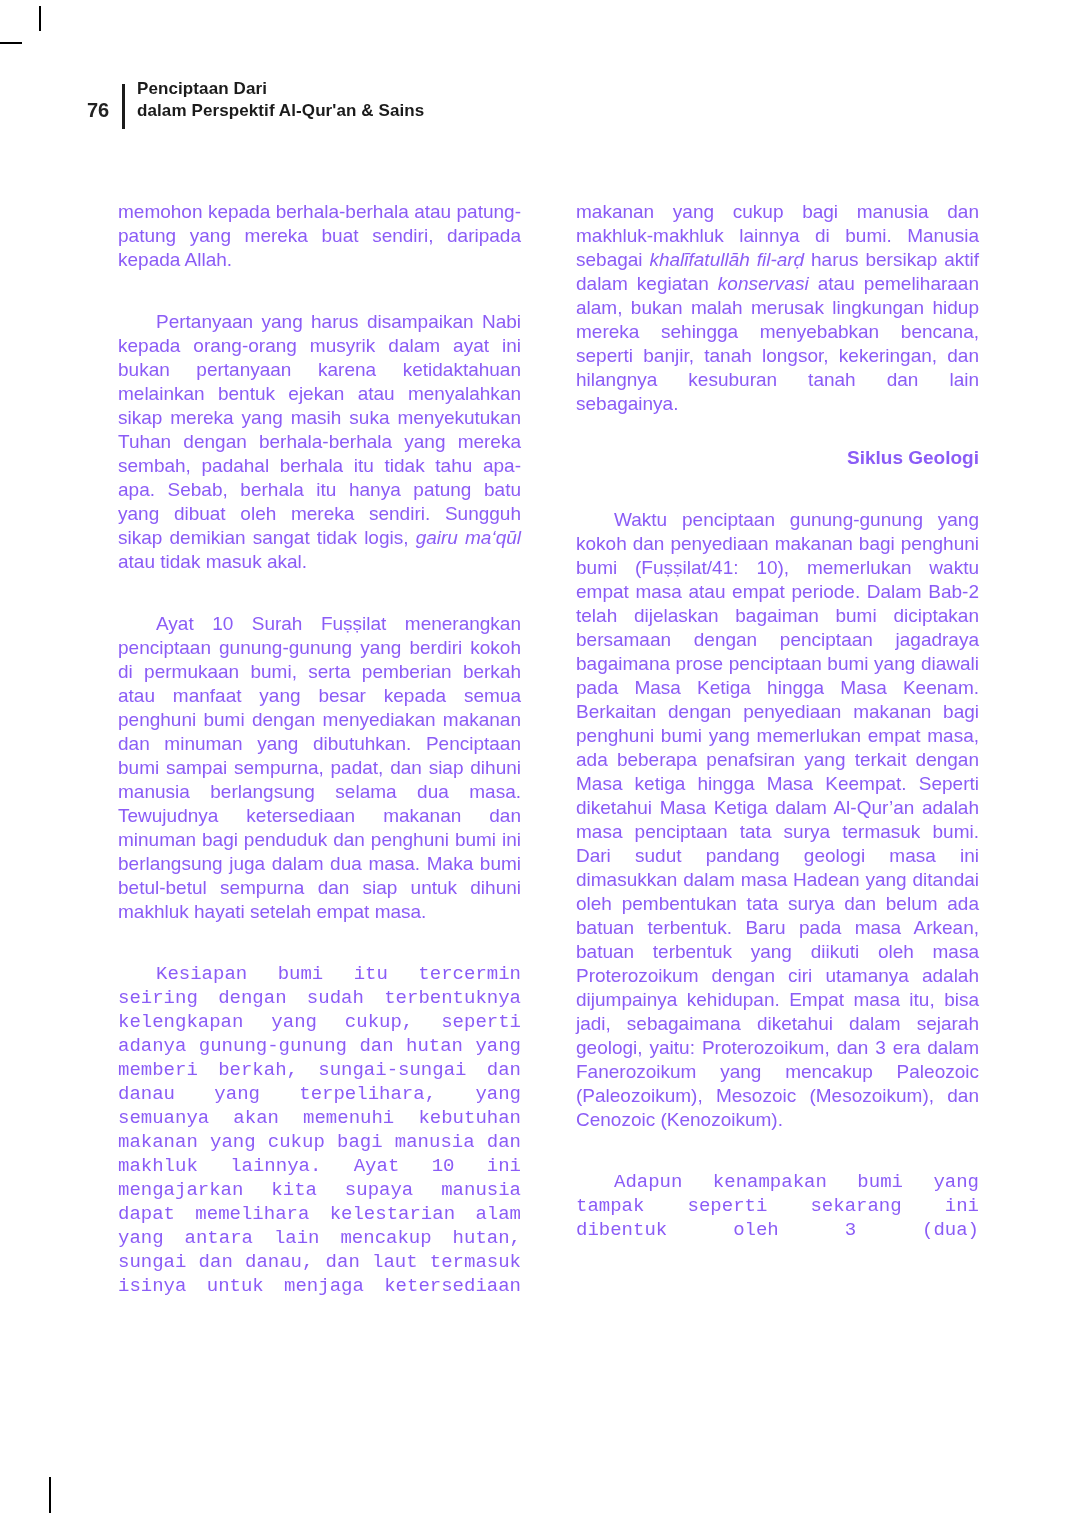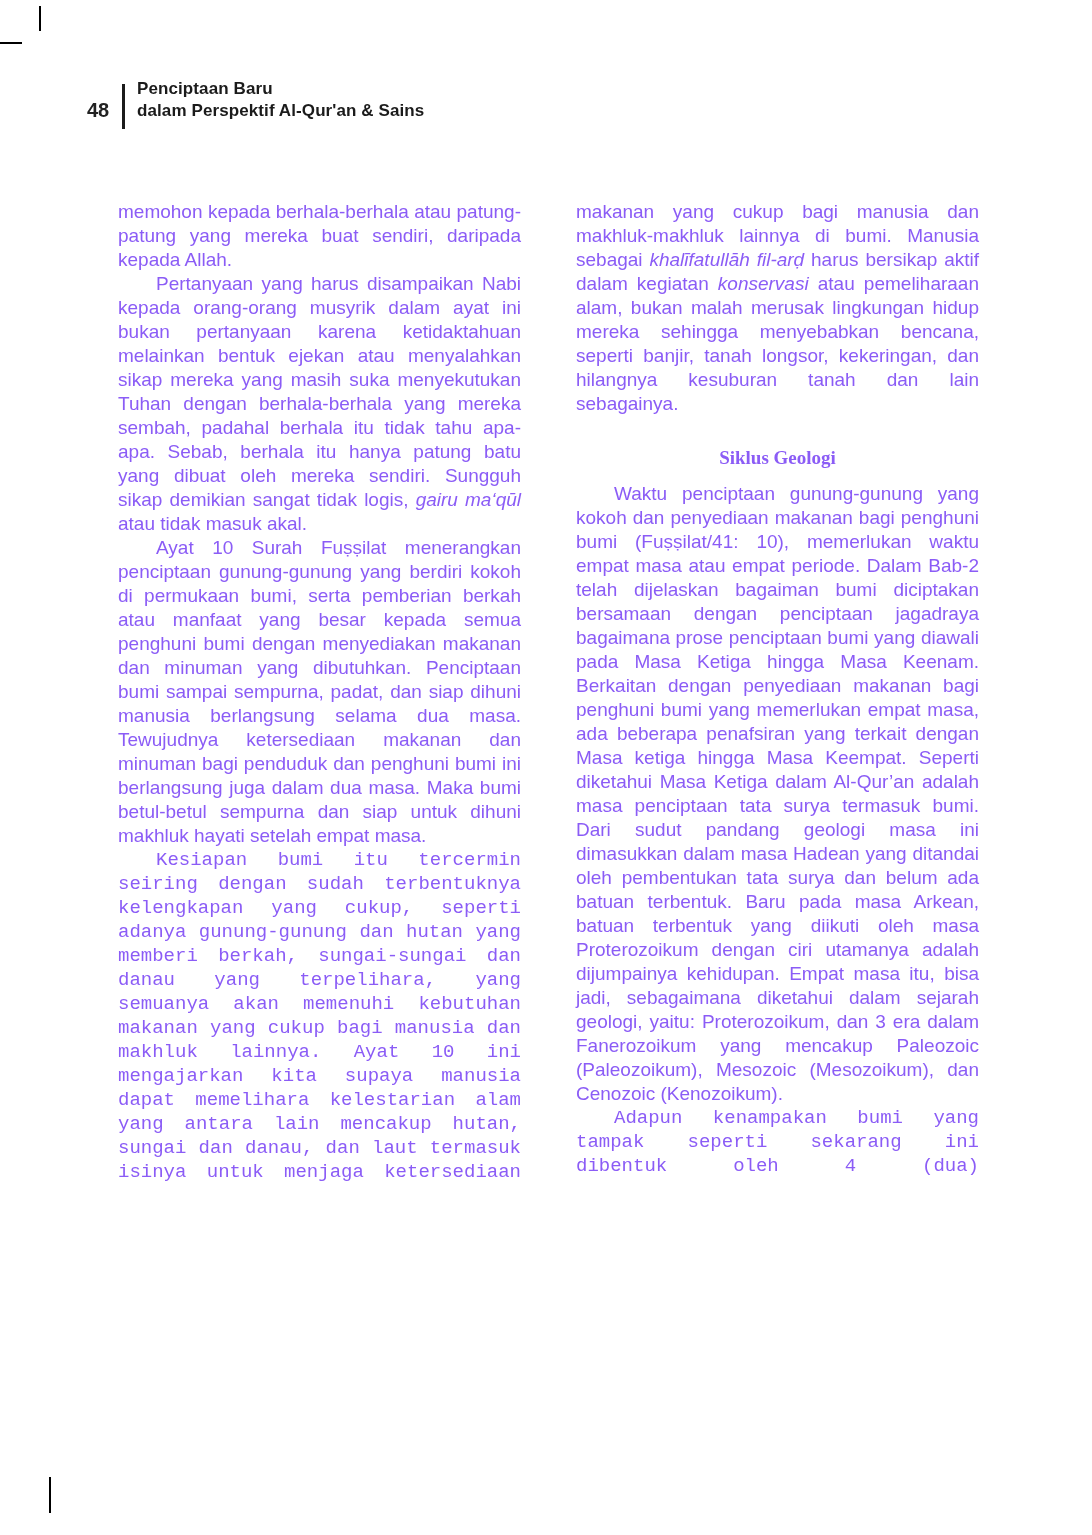--- a/index.html
+++ b/index.html
@@ -40,50 +40,50 @@
 
   
   .col {
     position: absolute; top: 200px; width: 403px;
     font-size: 19px; line-height: 24px;
     text-align: justify; color: #8b5cf6;
   }
   .col-left  { left: 118px; }
   .col-right { left: 576px; }
   .col p { margin: 0; }
-  .col p.indent { text-indent: 38px; }
+  .col p.indent { text-indent: 38px; margin-top: 38px; }
   .col p.jlast { text-align-last: justify; font-family: Liberation Mono, monospace; }
   .col h2 {
     font-size: 19px; font-weight: bold;
-    margin: 30px 0 12px 0; text-align: center; font-family: Liberation Serif, serif;
+    margin: 30px 0 12px 0; text-align: right;
   }
   em { font-style: italic; }
 </style>
 </head>
 <body>
 
 <div class="page">
 
   <div class="crop h crop-top-h"></div>
   <div class="crop v crop-top-v"></div>
   <div class="crop v crop-bottom-v"></div>
 
-  <div class="page-num">48</div>
+  <div class="page-num">76</div>
   <div class="header-rule"></div>
   <div class="header-titles">
-    <div>Penciptaan Baru</div>
+    <div>Penciptaan Dari</div>
     <div>dalam Perspektif Al-Qur'an &amp; Sains</div>
   </div>
 
   <div class="col col-left">
       <p><span>memohon kepada berhala-berhala atau patung-patung yang mereka buat sendiri, daripada kepada Allah.</span></p>
       <p class="indent"><span>Pertanyaan yang harus disampaikan Nabi kepada orang-orang musyrik dalam ayat ini bukan pertanyaan karena ketidaktahuan melainkan bentuk ejekan atau menyalahkan sikap mereka yang masih suka menyekutukan Tuhan dengan berhala-berhala yang mereka sembah, padahal berhala itu tidak tahu apa-apa. Sebab, berhala itu hanya patung batu yang dibuat oleh mereka sendiri. Sungguh sikap demikian sangat tidak logis, </span><em>gairu ma‘qūl</em><span> atau tidak masuk akal.</span></p>
       <p class="indent"><span>Ayat 10 Surah Fuṣṣilat menerangkan penciptaan gunung-gunung yang berdiri kokoh di permukaan bumi, serta pemberian berkah atau manfaat yang besar kepada semua penghuni bumi dengan menyediakan makanan dan minuman yang dibutuhkan. Penciptaan bumi sampai sempurna, padat, dan siap dihuni manusia berlangsung selama dua masa. Tewujudnya ketersediaan makanan dan minuman bagi penduduk dan penghuni bumi ini berlangsung juga dalam dua masa. Maka bumi betul-betul sempurna dan siap untuk dihuni makhluk hayati setelah empat masa.</span></p>
       <p class="indent jlast"><span>Kesiapan bumi itu tercermin seiring dengan sudah terbentuknya kelengkapan yang cukup, seperti adanya gunung-gunung dan hutan yang memberi berkah, sungai-sungai dan danau yang terpelihara, yang semuanya akan memenuhi kebutuhan makanan yang cukup bagi manusia dan makhluk lainnya. Ayat 10 ini mengajarkan kita supaya manusia dapat memelihara kelestarian alam yang antara lain mencakup hutan, sungai dan danau, dan laut termasuk isinya untuk menjaga ketersediaan</span></p>
     </div>
   <div class="col col-right">
       <p><span>makanan yang cukup bagi manusia dan makhluk-makhluk lainnya di bumi. Manusia sebagai </span><em>khalīfatullāh fil-arḍ</em><span> harus bersikap aktif dalam kegiatan </span><em>konservasi</em><span> atau pemeliharaan alam, bukan malah merusak lingkungan hidup mereka sehingga menyebabkan bencana, seperti banjir, tanah longsor, kekeringan, dan hilangnya kesuburan tanah dan lain sebagainya.</span></p>
       <h2><span>Siklus Geologi</span></h2>
       <p class="indent"><span>Waktu penciptaan gunung-gunung yang kokoh dan penyediaan makanan bagi penghuni bumi (Fuṣṣilat/41: 10), memerlukan waktu empat masa atau empat periode. Dalam Bab-2 telah dijelaskan bagaiman bumi diciptakan bersamaan dengan penciptaan jagadraya bagaimana prose penciptaan bumi yang diawali pada Masa Ketiga hingga Masa Keenam. Berkaitan dengan penyediaan makanan bagi penghuni bumi yang memerlukan empat masa, ada beberapa penafsiran yang terkait dengan Masa ketiga hingga Masa Keempat. Seperti diketahui Masa Ketiga dalam Al-Qur’an adalah masa penciptaan tata surya termasuk bumi. Dari sudut pandang geologi masa ini dimasukkan dalam masa Hadean yang ditandai oleh pembentukan tata surya dan belum ada batuan terbentuk. Baru pada masa Arkean, batuan terbentuk yang diikuti oleh masa Proterozoikum dengan ciri utamanya adalah dijumpainya kehidupan. Empat masa itu, bisa jadi, sebagaimana diketahui dalam sejarah geologi, yaitu: Proterozoikum, dan 3 era dalam Fanerozoikum yang mencakup Paleozoic (Paleozoikum), Mesozoic (Mesozoikum), dan Cenozoic (Kenozoikum).</span></p>
-      <p class="indent jlast"><span>Adapun kenampakan bumi yang tampak seperti sekarang ini dibentuk oleh 4 (dua)</span></p>
+      <p class="indent jlast"><span>Adapun kenampakan bumi yang tampak seperti sekarang ini dibentuk oleh 3 (dua)</span></p>
     </div>
 
 </div>
 
 </body></html>

